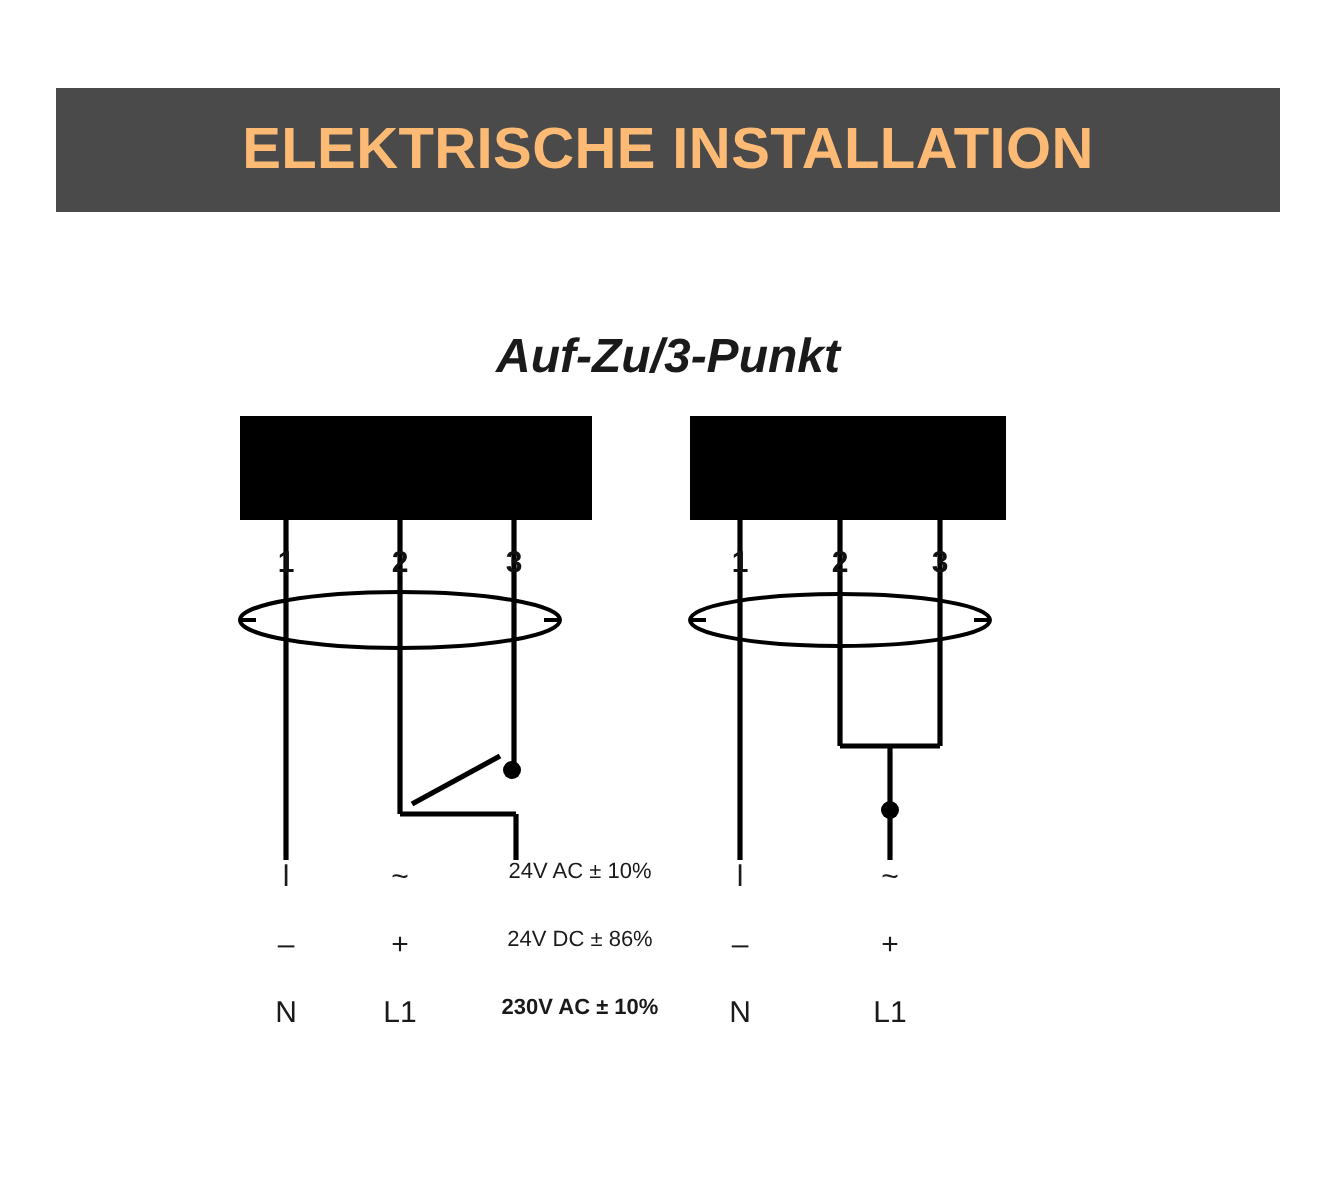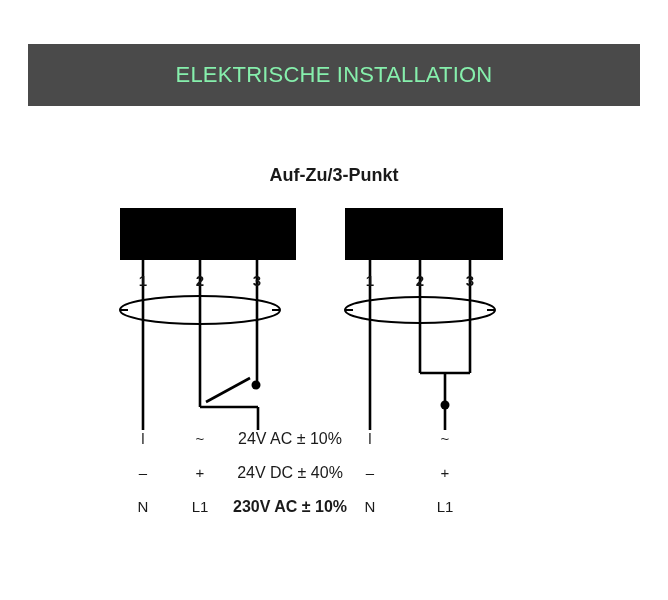--- a/index.html
+++ b/index.html
@@ -22,43 +22,44 @@
     left: 28px;
     top: 44px;
     width: 612px;
     height: 62px;
     background: #4a4a4a;
     display: flex;
     align-items: center;
     justify-content: center;
   }
   .header-title {
-    color: #86efac;
-    font-size: 22px;
-    font-weight: normal;
+    color: #fdba74;
+    font-size: 29px;
+    font-weight: bold;
     letter-spacing: 0.2px;
     font-family: "Liberation Sans", sans-serif;
     white-space: nowrap;
   }
 
   
   .diagram-area {
     position: absolute;
     left: 0;
     top: 130px;
     width: 668px;
     height: 430px;
   }
   .diagram-title {
     position: absolute;
     left: 0;
     top: 35px;
     width: 668px;
     text-align: center;
-    font-size: 18px;
+    font-size: 24px;
+    font-style: italic;
     font-weight: bold;
     color: #1a1a1a;
   }
 
   svg.wiring {
     position: absolute;
     left: 0;
     top: 0;
     width: 668px;
     height: 430px;
@@ -80,21 +81,21 @@
     font-size: 13px;
     color: #1a1a1a;
     text-align: center;
     transform: translateX(-50%);
     white-space: nowrap;
   }
   .legend-cell.sym {
     font-size: 15px;
   }
   .legend-cell.desc {
-    font-size: 16px;
+    font-size: 11px;
     text-align: center;
   }
 </style>
 </head>
 <body>
 
 <div class="header-banner">
   <div class="header-title">ELEKTRISCHE INSTALLATION</div>
 </div>
 
@@ -157,21 +158,21 @@
       <span class="legend-cell sym" style="left:143px;">l</span>
       <span class="legend-cell sym" style="left:200px;">~</span>
       <span class="legend-cell desc" style="left:290px;">24V AC ± 10%</span>
       <span class="legend-cell sym" style="left:370px;">l</span>
       <span class="legend-cell sym" style="left:445px;">~</span>
     </div>
 
     <div class="legend-row">
       <span class="legend-cell sym" style="left:143px;">–</span>
       <span class="legend-cell sym" style="left:200px;">+</span>
-      <span class="legend-cell desc" style="left:290px;">24V DC ± 40%</span>
+      <span class="legend-cell desc" style="left:290px;">24V DC ± 86%</span>
       <span class="legend-cell sym" style="left:370px;">–</span>
       <span class="legend-cell sym" style="left:445px;">+</span>
     </div>
 
     <div class="legend-row">
       <span class="legend-cell sym" style="left:143px;">N</span>
       <span class="legend-cell sym" style="left:200px;">L1</span>
       <span class="legend-cell desc" style="left:290px;font-weight:bold;">230V AC ± 10%</span>
       <span class="legend-cell sym" style="left:370px;">N</span>
       <span class="legend-cell sym" style="left:445px;">L1</span>

